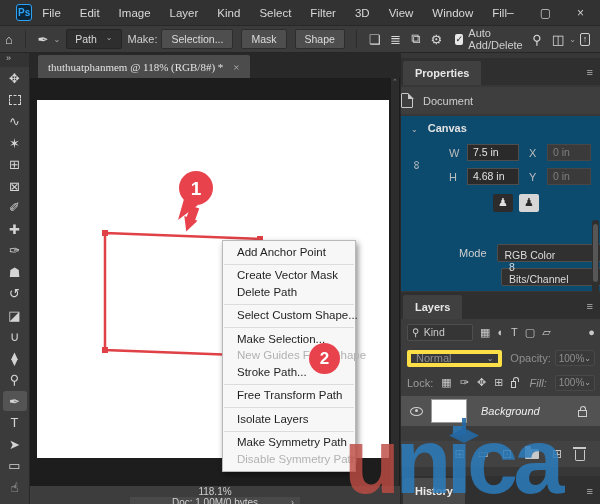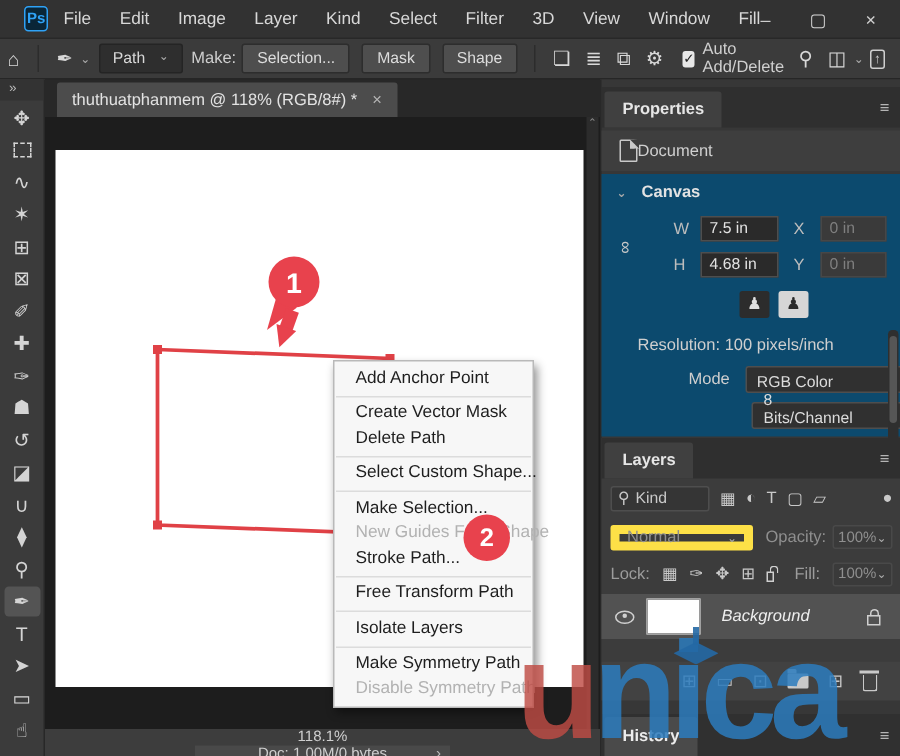--- a/index.html
+++ b/index.html
@@ -37,21 +37,21 @@
   #tb-collapse { color:#bbb; font-size:9px; height:14px; width:100%; text-align:left; padding-left:6px; background:#333; }
   .tool { width:24px; height:20px; display:flex; align-items:center; justify-content:center;
     color:#d4d4d4; font-size:13px; margin-top:1.5px; border-radius:3px; }
   .tool.selected { background:#545454; }
   .tool .dashbox { width:12px; height:10px; border:1px dashed #d4d4d4; }
 
   
   #docarea { position:absolute; left:30px; top:53px; width:370px; height:433px; background:#1d1d1d; }
   #tabbar { position:absolute; left:0; top:0; width:370px; height:25px; background:#282828; }
   #doctab { position:absolute; left:8px; top:2px; height:23px; background:#4c4c4c; color:#e3e3e3;
-    font-size:11px; display:flex; align-items:center; gap:10px; padding:0 10px; border-radius:2px 2px 0 0; }
+    font-size:11px; display:flex; align-items:center; gap:10px; padding:0 10px; border-radius:2px 2px 0 0;font-family:Liberation Serif, serif; }
   #doctab .close { color:#b5b5b5; font-size:11px; }
   #viewport { position:absolute; left:0; top:25px; width:370px; height:408px; background:#1d1d1d; }
   #canvas { position:absolute; left:7px; top:22px; width:352px; height:358px; background:#ffffff; }
   #vscroll { position:absolute; right:1px; top:0; width:8px; height:408px; background:#2c2c2c;
     color:#888; font-size:7px; text-align:center; }
   #annot { position:absolute; left:0; top:0; z-index:5; }
 
   
   #ctxmenu { position:absolute; left:192px; top:162px; width:134px; background:#f7f7f7;
     border:1px solid #b9b9b9; box-shadow:2px 3px 6px rgba(0,0,0,.45); list-style:none;
@@ -79,21 +79,21 @@
   
   #rightpanel { position:absolute; left:400px; top:53px; width:200px; height:451px; background:#373737;
     border-left:1px solid #282828; color:#cfcfcf; font-size:11px; }
   .ptabrow { position:absolute; left:0; width:200px; height:27px; background:#2f2f2f; }
   .ptab { position:absolute; left:2px; top:3px; height:24px; background:#404040; color:#e6e6e6;
     font-weight:bold; font-size:11px; display:flex; align-items:center; padding:0 12px; border-radius:2px 2px 0 0; }
   .burger { position:absolute; right:8px; top:8px; color:#b5b5b5; font-size:11px; }
 
   #props-tabs { top:5px; }
   #docrow { position:absolute; left:0; top:34px; width:200px; height:27px; background:#3e3e3e;
-    display:flex; align-items:center; padding-left:12px; }
+    display:flex; align-items:center; gap:10px; }
   .page-ic { width:12px; height:15px; border:1.5px solid #c9c9c9; border-radius:1px; position:relative; background:#3e3e3e; }
   .page-ic::before { content:''; position:absolute; right:-1.5px; top:-1.5px; border:3px solid #3e3e3e;
     border-left-color:#c9c9c9; border-bottom-color:#c9c9c9; }
 
   #canvassec { position:absolute; left:0; top:63px; width:200px; height:175px; background:#0c4a6e; }
   .sechdr { position:absolute; left:10px; top:6px; font-weight:bold; color:#e3e3e3; }
   .sechdr .chev { margin-right:10px; }
   .frow { position:absolute; height:17px; display:flex; align-items:center; }
   .flabel { color:#bdbdbd; width:12px; }
   .ffield { background:#2a2a2a; border:1px solid #4e4e4e; color:#e2e2e2; width:52px; height:17px;
@@ -114,21 +114,21 @@
   #pscroll .down { position:absolute; bottom:-2px; left:0; color:#999; font-size:7px; }
 
   #layersblock { position:absolute; left:0; top:239px; width:200px; height:149px; background:#3c3c3c; }
   #layers-tabs { top:0; }
   .lrow { position:absolute; left:0; width:200px; display:flex; align-items:center; }
   #filterrow { top:28px; height:24px; gap:7px; padding:0 6px; }
   #kinddd { width:66px; height:17px; background:#353535; border:1px solid #4e4e4e; border-radius:2px;
     display:flex; align-items:center; gap:4px; padding:0 4px; color:#c9c9c9; font-size:10.5px; }
   .fic { color:#c9c9c9; font-size:11px; }
   #blendrow { top:54px; height:24px; padding:0 6px; color:#8f8f8f; }
-  #blenddd { width:96px; height:17px; background:#3a3a3a; border:6px solid #fde047; border-radius:2px;
+  #blenddd { width:96px; height:17px; background:#3a3a3a; border:4px solid #fde047; border-radius:2px;
     display:flex; align-items:center; justify-content:space-between; padding:0 5px; color:#8f8f8f; }
   .minifield { background:#3a3a3a; border:1px solid #494949; border-radius:2px; height:16px;
     padding:0 3px; color:#8f8f8f; font-size:10px; display:flex; align-items:center; }
   #lockrow { top:79px; height:23px; padding:0 6px; gap:8px; color:#9c9c9c; }
   #layerrow { top:104px; height:30px; background:#525252; color:#eee; }
   .eye { width:13px; height:9px; border:1.5px solid #d0d0d0; border-radius:50%; position:relative; margin:0 8px 0 9px; }
   .eye::before { content:''; position:absolute; left:3.5px; top:1.5px; width:3px; height:3px;
     border-radius:50%; background:#d0d0d0; }
   #thumb { width:36px; height:24px; background:#fff; border:1px solid #9a9a9a; margin-right:14px; }
   .lk { width:9px; height:7px; border:1.5px solid #cfcfcf; position:relative; margin-top:4px; }
@@ -327,21 +327,20 @@
         <span class="ffield">4.68 in</span>
       </div>
       <div class="frow" style="left:128px; top:52px;">
         <span class="flabel">Y</span>
         <span class="ffield dis" style="width:44px;">0 in</span>
       </div>
       <div class="frow" style="left:92px; top:78px; gap:6px;">
         <span class="orientbtn orient-a">♟</span>
         <span class="orientbtn orient-b">♟</span>
       </div>
-      <div id="resline">Resolution: 100 pixels/inch</div>
       <div class="drow" style="left:10px; top:128px; gap:10px;">
         <span>Mode</span>
         <span class="dd" style="width:118px;">
           <span>RGB Color</span>
           <span class="chev">⌄</span>
         </span>
       </div>
       <div class="drow" style="left:52px; top:152px;">
         <span class="dd" style="width:118px;">
           <span>8 Bits/Channel</span>
@@ -382,21 +381,21 @@
           <span class="chev">⌄</span>
         </span>
       </div>
       <div class="lrow" id="lockrow">
         <span>Lock:</span>
         <span class="fic">▦</span>
         <span class="fic">✑</span>
         <span class="fic">✥</span>
         <span class="fic">⊞</span>
         <span class="lk"></span>
-        <span style="margin-left:6px;">Fill:</span>
+        <span style="margin-left:6px;font-style:italic;">Fill:</span>
         <span class="minifield">
           <span>100%</span>
           <span class="chev">⌄</span>
         </span>
       </div>
       <div class="lrow" id="layerrow">
         <span class="eye"></span>
         <span id="thumb"></span>
         <span style="font-style:italic;">Background</span>
         <span class="lk" style="margin-left:auto; margin-right:14px;"></span>

